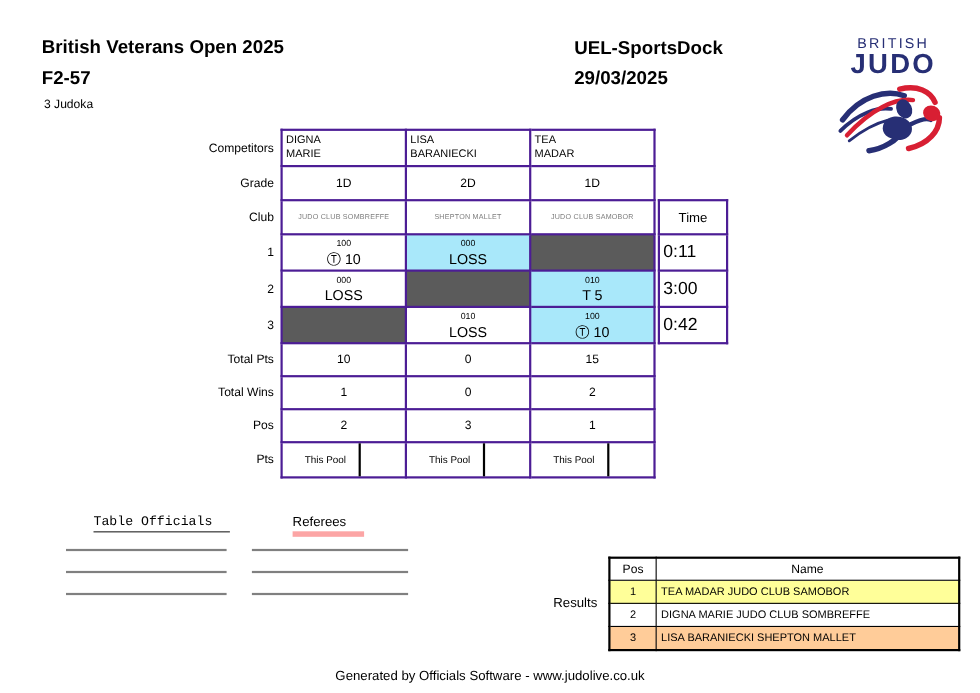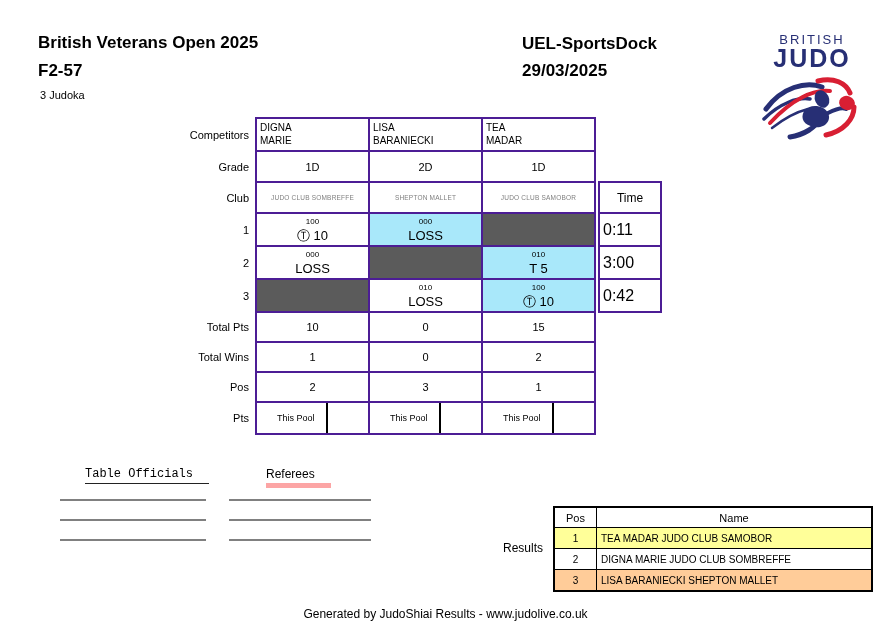--- a/index.html
+++ b/index.html
@@ -260,15 +260,15 @@
       <td class="r-pos">2</td>
       <td class="r-name">DIGNA MARIE JUDO CLUB SOMBREFFE</td>
     </tr>
     <tr class="bronze">
       <td class="r-pos">3</td>
       <td class="r-name">LISA BARANIECKI SHEPTON MALLET</td>
     </tr>
   </tbody>
     </table>
 
-  <div class="footer">Generated by JudoShiai Results - www.judolive.co.uk</div>
+  <div class="footer">Generated by Officials Software - www.judolive.co.uk</div>
 
 </div>
 
 </body></html>

